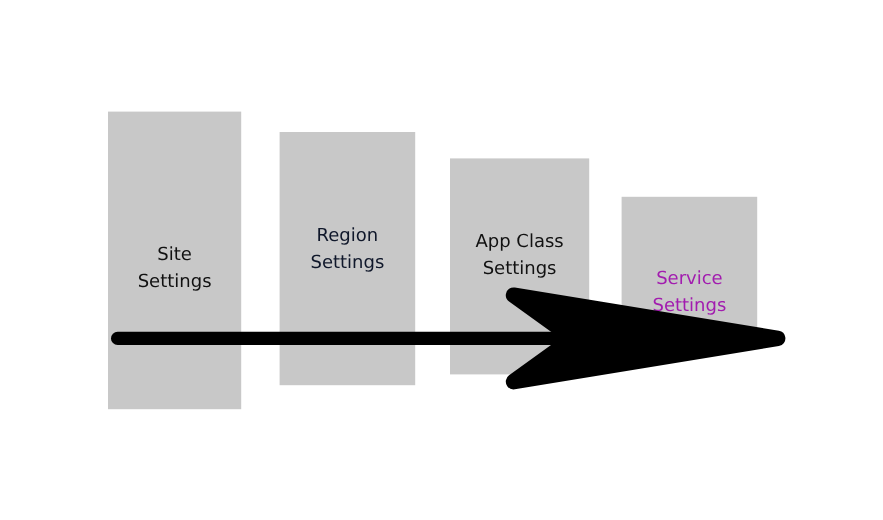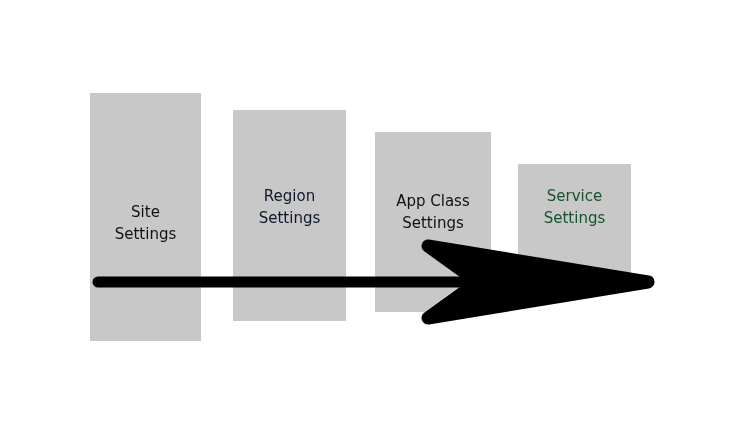--- a/index.html
+++ b/index.html
@@ -64,21 +64,21 @@
   </div>
 
   <div class="box box-3" style="background: rgb(200, 200, 200);">
     <div class="box-label" style="color: rgb(17, 17, 17);">
       <span>App Class</span><br>
       <span>Settings</span>
     </div>
   </div>
 
   <div class="box box-4" style="background: rgb(200, 200, 200);">
-    <div class="box-label" style="color: #14532d;">
+    <div class="box-label" style="color: #a21caf; margin-top: 36px;">
       <span>Service</span><br>
       <span>Settings</span>
     </div>
   </div>
 
   <svg class="arrow-svg" width="736" height="433" viewBox="0 0 736 433" aria-hidden="true">
 
     <line class="arrow-shape" x1="98" y1="282" x2="500" y2="282" stroke="#000000" stroke-width="11" stroke-linecap="round"></line>
 
     <path class="arrow-shape" d="M 648 282 L 428 246 L 478 282 L 428 318 Z" fill="#000000" stroke="#000000" stroke-width="13" stroke-linejoin="round"></path>

